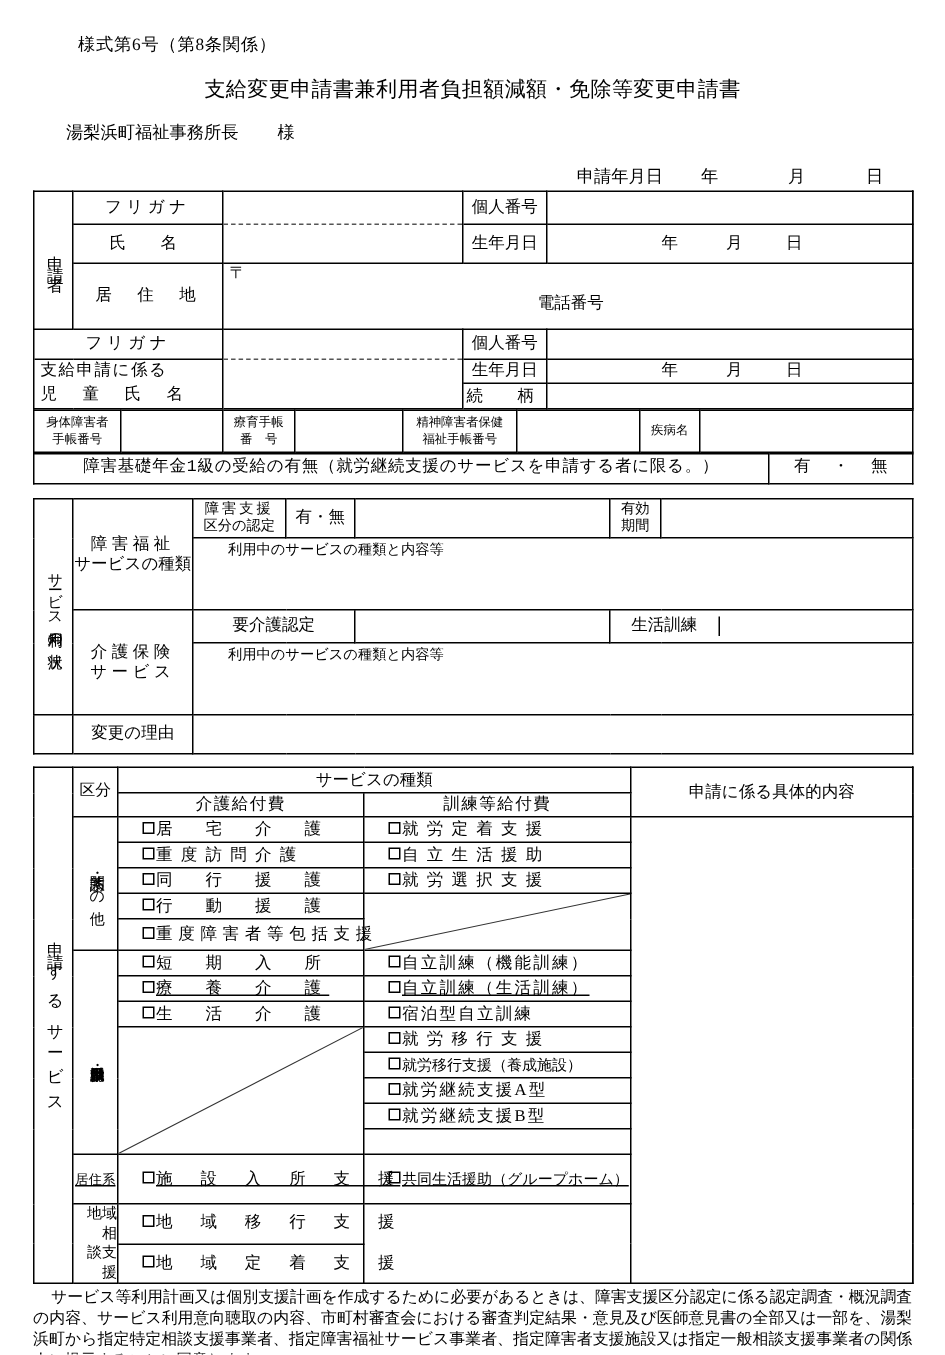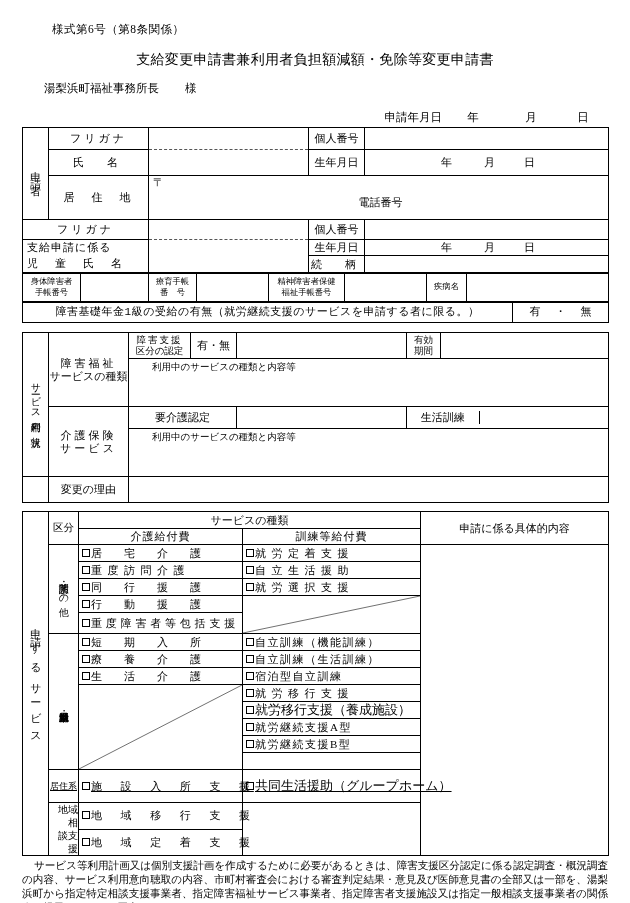--- a/index.html
+++ b/index.html
@@ -77,30 +77,30 @@
     flex: 1 1 0; border-right: 1px solid #000; height: 100%;
   }
   .mynum span:last-child { border-right: none; }
 
   .ymd-inline { font-size: 11px; letter-spacing: 0; }
   .ymd-inline i { font-style: normal; display: inline-block; }
   .ymd-inline .g1 { width: 46px; }
   .ymd-inline .g2 { width: 40px; }
 
   
-  .cb { text-align: left; padding-left: 3px; font-size: 11px; white-space: nowrap; }
+  .cb { text-align: left; padding-left: 16px; font-size: 11px; white-space: nowrap; }
   .cb .box {
     display: inline-block; width: 8px; height: 8px;
     border: 1px solid #000; margin-right: 1px;
     position: relative; top: 0px;
   }
   .cb .t-sp { letter-spacing: 5.5px; }
   .cb .t-sp4 { letter-spacing: 3.8px; }
   .cb .t-sp2 { letter-spacing: 1.5px; }
-  .cb .t-narrow { font-size: 13px; letter-spacing: 0px; }
+  .cb .t-narrow { font-size: 10px; letter-spacing: 0px; }
 
   
   .diag { position: relative; }
   .diag svg { position: absolute; left: 0; top: 0; width: 100%; height: 100%; }
 
   
   .consent {
     font-size: 10.6px; line-height: 1.32; margin-top: 3px;
     text-align: justify; letter-spacing: -0.15px;
   }
@@ -407,21 +407,21 @@
         <td rowspan="8">
           <span class="vert" style="letter-spacing:0px;font-size:9.5px;">日中活動系・就労系訓練系</span>
         </td>
         <td class="cb">
           <span class="box"></span><span class="t-sp">短　期　入　所</span>
         </td>
         <td class="cb">
           <span class="box"></span><span class="t-sp2">自立訓練（機能訓練）</span>
         </td>
       </tr>
-      <tr style="height:17px;">
+      <tr style="height:17px;text-decoration:underline;">
         <td class="cb">
           <span class="box"></span><span class="t-sp">療　養　介　護</span>
         </td>
         <td class="cb">
           <span class="box"></span><span class="t-sp2">自立訓練（生活訓練）</span>
         </td>
       </tr>
       <tr style="height:17px;">
         <td class="cb">
           <span class="box"></span><span class="t-sp">生　活　介　護</span>

